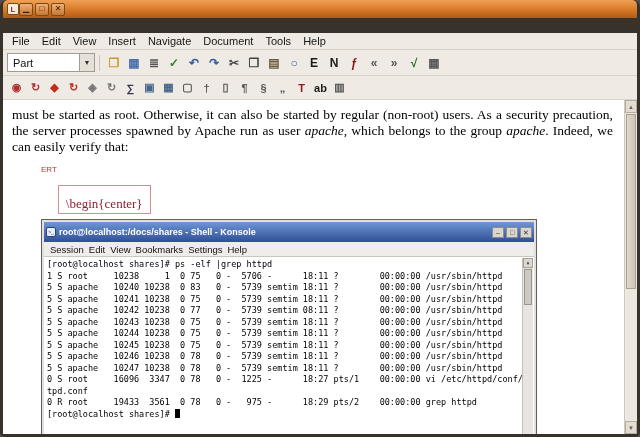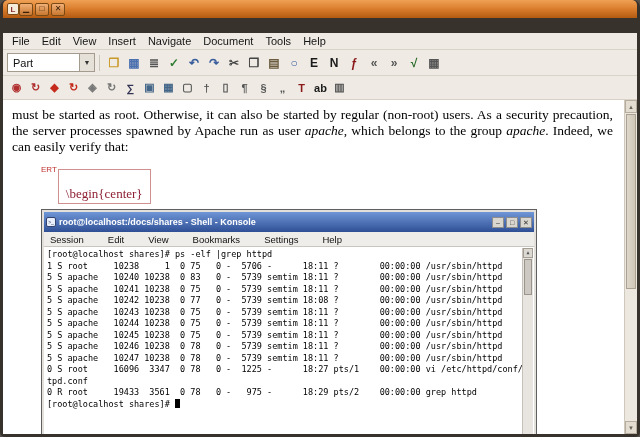--- a/index.html
+++ b/index.html
@@ -39,32 +39,32 @@
           display:flex; align-items:center; justify-content:center; font-size:6px; color:#6a6357; }
   .dbtn.up { top:0; } .dbtn.down { bottom:0; }
   .dthumb { position:absolute; left:1px; right:1px; top:14px; height:175px;
             background:linear-gradient(90deg,#ded7ca,#cfc6b6); border:1px solid #aaa193; }
   .doccontent { position:absolute; top:0; left:0; right:14px; bottom:0; padding:7px 10px 0 9px; }
   .para { font-family:"Liberation Serif",serif; font-size:13.5px; line-height:16px; text-align:justify; color:#000; }
   .ital { font-style:italic; }
   
   .ert { display:flex; align-items:flex-start; margin:10px 0 5px 29px; }
   .ert-label { font-size:8px; color:#c03030; margin:0 1px 0 0; }
-  .ert-box { margin-top:4px; border:1px solid #d09090; padding:16px 7px 1px 7px; color:#8e1f33;
+  .ert-box { margin-top:20px; border:1px solid #d09090; padding:10px 7px 1px 7px; color:#8e1f33;
              font-family:"Liberation Serif",serif; font-size:13px; }
   
   .konsole { margin:5px 0 0 29px; width:496px; border:1px solid #5f5f5f; background:#e3e0db; padding:2px; }
   .ktitle { height:20px; background:linear-gradient(#6f96d6,#2f4f95); display:flex; align-items:center; padding:0 2px; gap:3px; }
   .kicon { width:10px; height:10px; background:#e8eefa; border:1px solid #31426e; border-radius:2px;
            font-size:5px; color:#1c2c50; display:flex; align-items:center; justify-content:center; }
   .ktitle-text { flex:1; color:#fff; font-size:9px; font-weight:bold; white-space:nowrap; overflow:hidden; }
   .kbtns { display:flex; gap:2px; }
   .kbtn { width:12px; height:11px; background:#d9d6d0; border:1px solid #8d8d8d; color:#333; font-size:7px;
           line-height:1; display:flex; align-items:center; justify-content:center; }
-  .kmenu { display:flex; gap:24px; background:#efedea; border-bottom:1px solid #c9c5bf; padding:0 6px;
+  .kmenu { display:flex; gap:5px; background:#efedea; border-bottom:1px solid #c9c5bf; padding:0 6px;
            font-size:9.5px; color:#111; height:15px; align-items:center; }
   .kterm { position:relative; background:#fff; height:200px; padding:2px 14px 0 3px;
            font-family:"DejaVu Sans Mono",monospace; font-size:8.5px; line-height:11.5px; color:#000; }
   .kline { white-space:pre; }
   .kcursor { display:inline-block; width:5px; height:9px; background:#000; vertical-align:-1px; }
   .kscroll { position:absolute; top:1px; right:1px; bottom:1px; width:11px; background:#e8e5e0; border-left:1px solid #c5c1ba; }
   .kbtn-s { position:absolute; left:0; right:0; height:10px; background:#dcd8d2; border:1px solid #a49e94;
             display:flex; align-items:center; justify-content:center; font-size:5px; color:#555; }
   .kbtn-s.up { top:0; } .kbtn-s.down { bottom:0; }
   .kthumb { position:absolute; left:1px; right:1px; top:11px; height:36px; background:#cdc9c2; border:1px solid #9a958c; }
@@ -177,21 +177,21 @@
             <span>Settings</span>
             <span>Help</span>
           </div>
         <div class="kterm">
           <div>
 
           <div class="kline">[root@localhost shares]# ps -elf |grep httpd</div>
               <div class="kline">1 S root     10238     1  0 75   0 -  5706 -      18:11 ?        00:00:00 /usr/sbin/httpd</div>
               <div class="kline">5 S apache   10240 10238  0 83   0 -  5739 semtim 18:11 ?        00:00:00 /usr/sbin/httpd</div>
               <div class="kline">5 S apache   10241 10238  0 75   0 -  5739 semtim 18:11 ?        00:00:00 /usr/sbin/httpd</div>
-              <div class="kline">5 S apache   10242 10238  0 77   0 -  5739 semtim 18:08 ?        00:00:00 /usr/sbin/httpd</div>
+              <div class="kline">5 S apache   10242 10238  0 77   0 -  5739 semtim 08:11 ?        00:00:00 /usr/sbin/httpd</div>
               <div class="kline">5 S apache   10243 10238  0 75   0 -  5739 semtim 18:11 ?        00:00:00 /usr/sbin/httpd</div>
               <div class="kline">5 S apache   10244 10238  0 75   0 -  5739 semtim 18:11 ?        00:00:00 /usr/sbin/httpd</div>
               <div class="kline">5 S apache   10245 10238  0 75   0 -  5739 semtim 18:11 ?        00:00:00 /usr/sbin/httpd</div>
               <div class="kline">5 S apache   10246 10238  0 78   0 -  5739 semtim 18:11 ?        00:00:00 /usr/sbin/httpd</div>
               <div class="kline">5 S apache   10247 10238  0 78   0 -  5739 semtim 18:11 ?        00:00:00 /usr/sbin/httpd</div>
               <div class="kline">0 S root     16096  3347  0 78   0 -  1225 -      18:27 pts/1    00:00:00 vi /etc/httpd/conf/ht</div>
               <div class="kline">tpd.conf</div>
               <div class="kline">0 R root     19433  3561  0 78   0 -   975 -      18:29 pts/2    00:00:00 grep httpd</div>
             </div>
           <div class="kline"><span>[root@localhost shares]# </span><span class="kcursor"></span></div>

